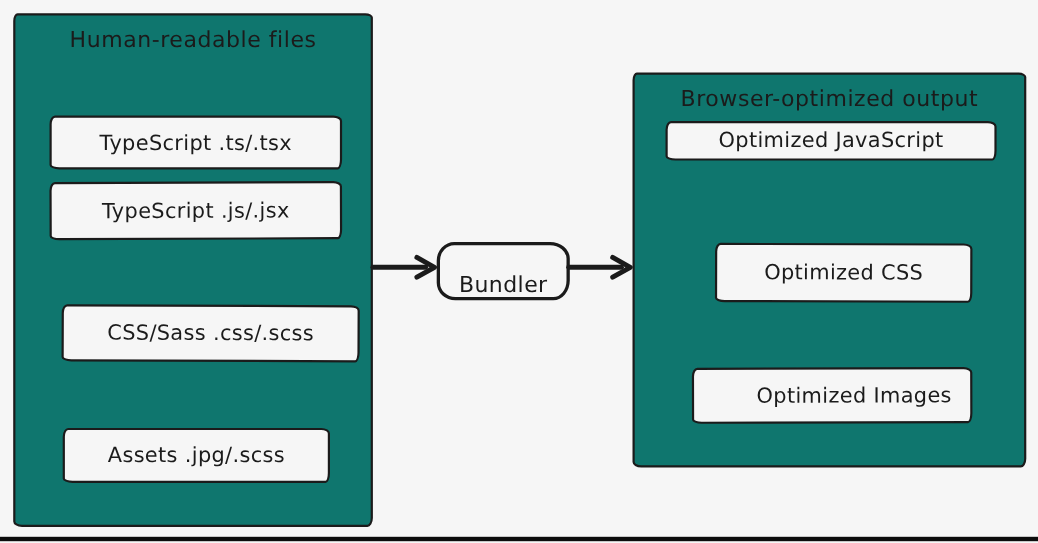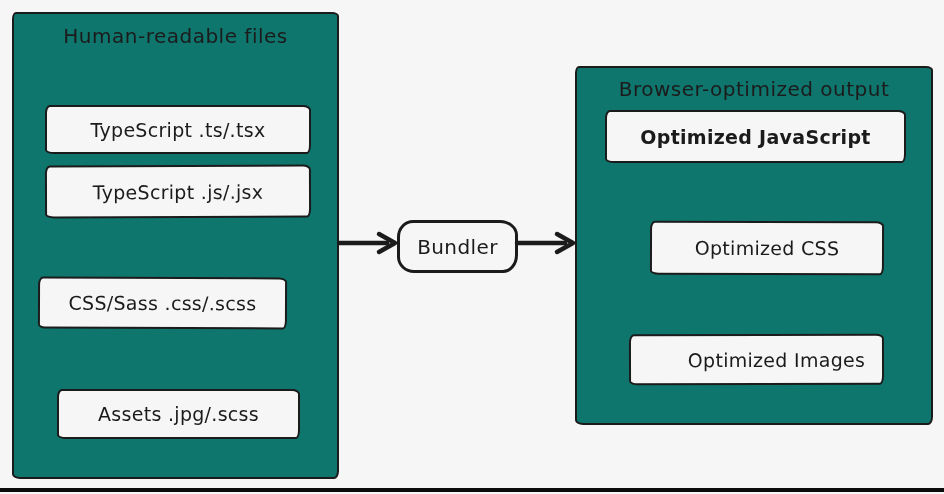--- a/index.html
+++ b/index.html
@@ -44,37 +44,37 @@
     align-items: center;
     justify-content: center;
     font-size: 19px;
     letter-spacing: 0.3px;
     white-space: nowrap;
     border-radius: 5px 8px 4px 9px / 8px 5px 9px 4px;
   }
   
   #node-ts     { left: 31px; top: 43px;  width: 266px; height: 49px; margin-top: 48px; }
   #node-js     { left: 31px; top: 151px; width: 266px; height: 53px; transform: rotate(-0.2deg); }
-  #node-css    { left: 24px; top: 263px; width: 249px; height: 52px; transform: rotate(0.2deg); }
+  #node-css    { left: 42px; top: 263px; width: 271px; height: 52px; transform: rotate(0.2deg); }
   #node-assets { left: 43px; top: 375px; width: 243px; height: 50px; }
   
-  #node-ojs  { left: 28px; top: 42px;  width: 301px; height: 53px; font-weight: bold; }
+  #node-ojs  { left: 28px; top: 42px;  width: 301px; height: 36px; }
   #node-ocss { left: 73px; top: 153px; width: 234px; height: 54px; transform: rotate(0.15deg); }
   #node-oimg { left: 52px; top: 266px; width: 255px; height: 51px; transform: rotate(-0.15deg); padding-left: 40px; }
   
   #bundler-node {
     position: absolute;
     left: 397px; top: 220px;
     width: 121px; height: 53px;
     border: 3px solid #1b1b1b;
     border-radius: 16px 18px 15px 17px / 17px 15px 18px 16px;
     background: #f6f6f6;
     box-sizing: border-box;
     display: flex;
-    align-items: center;
+    align-items: flex-end;
     justify-content: center;
     font-size: 20px;
     letter-spacing: 0.4px;
   }
   .arrow-svg { position: absolute; overflow: visible; }
   #arrow-in  { left: 337px; top: 230px; }
   #arrow-out { left: 515px; top: 230px; }
   #bottom-rule {
     position: absolute;
     left: 0; right: 0;

